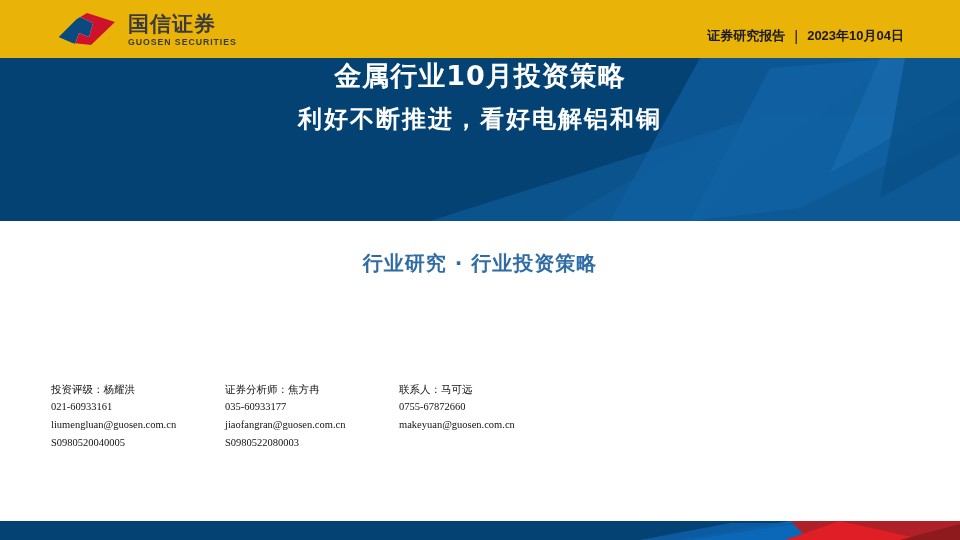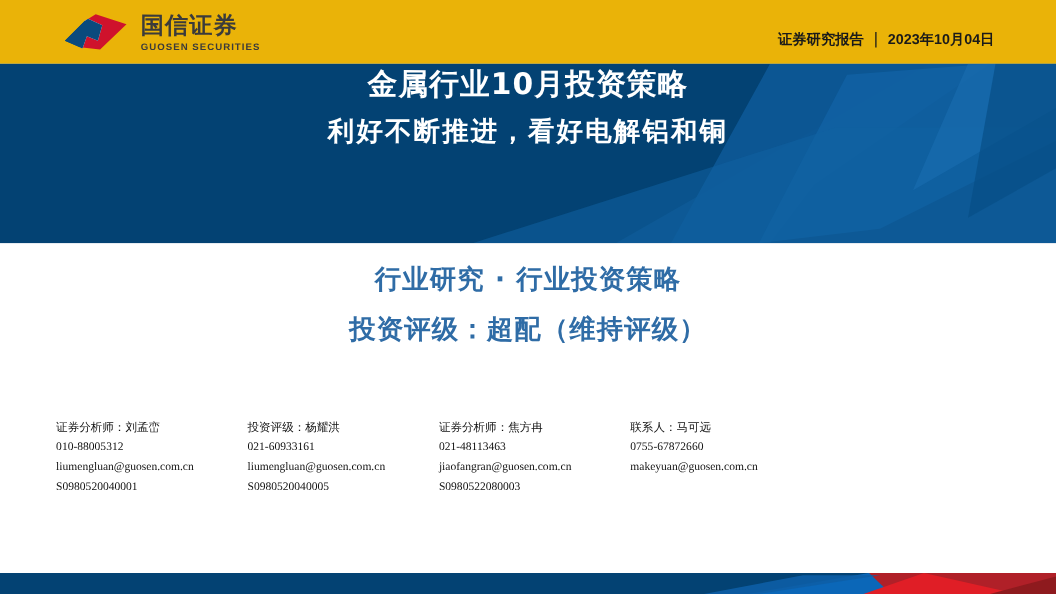--- a/index.html
+++ b/index.html
@@ -108,26 +108,27 @@
     position: absolute;
     left: 0; top: 238px;
     width: 960px;
     display: flex;
     flex-direction: column;
     align-items: center;
     gap: 13px;
   }
   .subtitle-line {
     font-family: "DejaVu Sans", "Liberation Sans", sans-serif;
-    font-size: 24px;
+    font-size: 20px;
     font-weight: bold;
     color: #2f6ca6;
     text-align: center;
     white-space: nowrap;
     letter-spacing: 1px;
+    margin-top: 12px;
   }
 
   
   #analysts {
     position: absolute;
     left: 51px; top: 384px;
     width: 870px;
     display: flex;
     gap: 0;
   }
@@ -224,43 +225,36 @@
 
   <div id="title-wrap">
     <div class="title-line" id="title-line-1">金属行业10月投资策略</div>
     <div class="title-line" id="title-line-2">利好不断推进，看好电解铝和铜</div>
   </div>
 
 </div>
 
 <div id="subtitle-block">
   <div class="subtitle-line">行业研究 · 行业投资策略</div>
-  <div class="subtitle-line">投资评级：超配（维持评级）</div>
 </div>
 
 <div id="analysts">
 
-  <div class="analyst-col">
-    <div class="analyst-line analyst-name">证券分析师：刘孟峦</div>
-    <div class="analyst-line">010-88005312</div>
-    <div class="analyst-line">liumengluan@guosen.com.cn</div>
-    <div class="analyst-line">S0980520040001</div>
-  </div>
 
   <div class="analyst-col">
     <div class="analyst-line analyst-name">投资评级：杨耀洪</div>
     <div class="analyst-line">021-60933161</div>
     <div class="analyst-line">liumengluan@guosen.com.cn</div>
     <div class="analyst-line">S0980520040005</div>
   </div>
 
 
   <div class="analyst-col">
     <div class="analyst-line analyst-name">证券分析师：焦方冉</div>
-    <div class="analyst-line">021-48113463</div>
+    <div class="analyst-line">035-60933177</div>
     <div class="analyst-line">jiaofangran@guosen.com.cn</div>
     <div class="analyst-line">S0980522080003</div>
   </div>
 
   <div class="analyst-col">
     <div class="analyst-line analyst-name">联系人：马可远</div>
     <div class="analyst-line">0755-67872660</div>
     <div class="analyst-line">makeyuan@guosen.com.cn</div>
     <div class="analyst-line"></div>
   </div>

